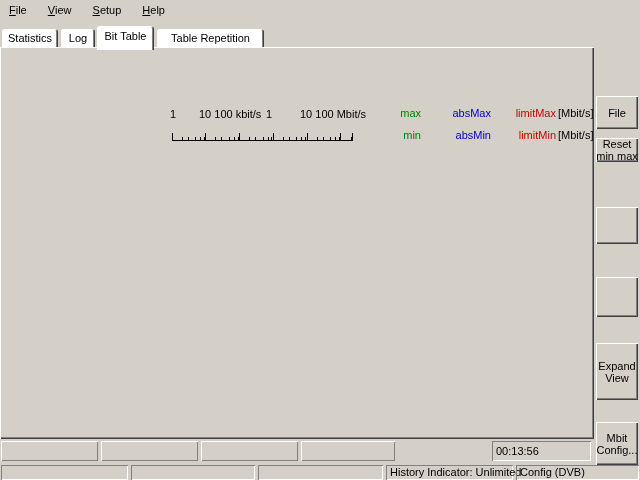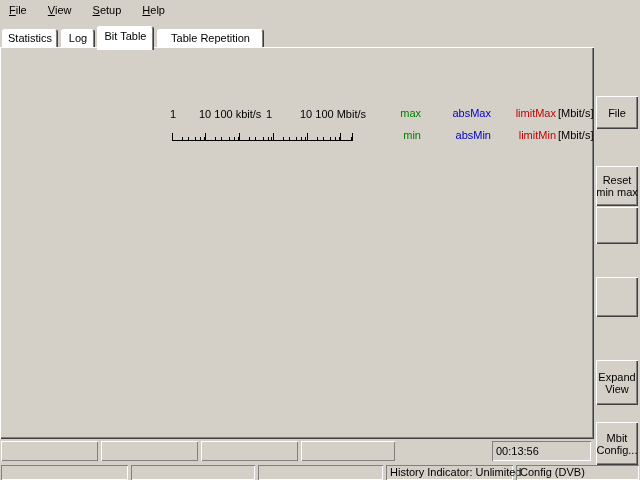--- a/index.html
+++ b/index.html
@@ -285,25 +285,25 @@
       </div>
     </div>
 
   <div id="scrollbar">
     <div class="sb-btn raised-lite" style="top:0">▲</div>
     <div id="sb-thumb" class="raised-lite"></div>
     <div class="sb-btn raised-lite" style="top:321px">▼</div>
   </div>
 
   <div class="side-btn raised" style="top:96px;height:33px">File</div>
-  <div class="side-btn raised" style="top:166px;height:40px">Reset
+  <div class="side-btn raised" style="top:138px;height:24px">Reset
 min max</div>
   <div class="side-btn raised" style="top:207px;height:37px"></div>
   <div class="side-btn raised" style="top:277px;height:40px"></div>
-  <div class="side-btn raised" style="top:360px;height:45px">Expand
+  <div class="side-btn raised" style="top:343px;height:57px">Expand
 View</div>
   <div class="side-btn raised" style="top:422px;height:43px">Mbit
 Config...</div>
 
   <div class="sp raised-lite" style="left:1px;top:441px;width:97px"></div>
   <div class="sp raised-lite" style="left:101px;top:441px;width:97px"></div>
   <div class="sp raised-lite" style="left:201px;top:441px;width:97px"></div>
   <div class="sp raised-lite" style="left:301px;top:441px;width:94px"></div>
   <div class="sp sunken-lite" style="left:492px;top:441px;width:99px">00:13:56</div>
 

